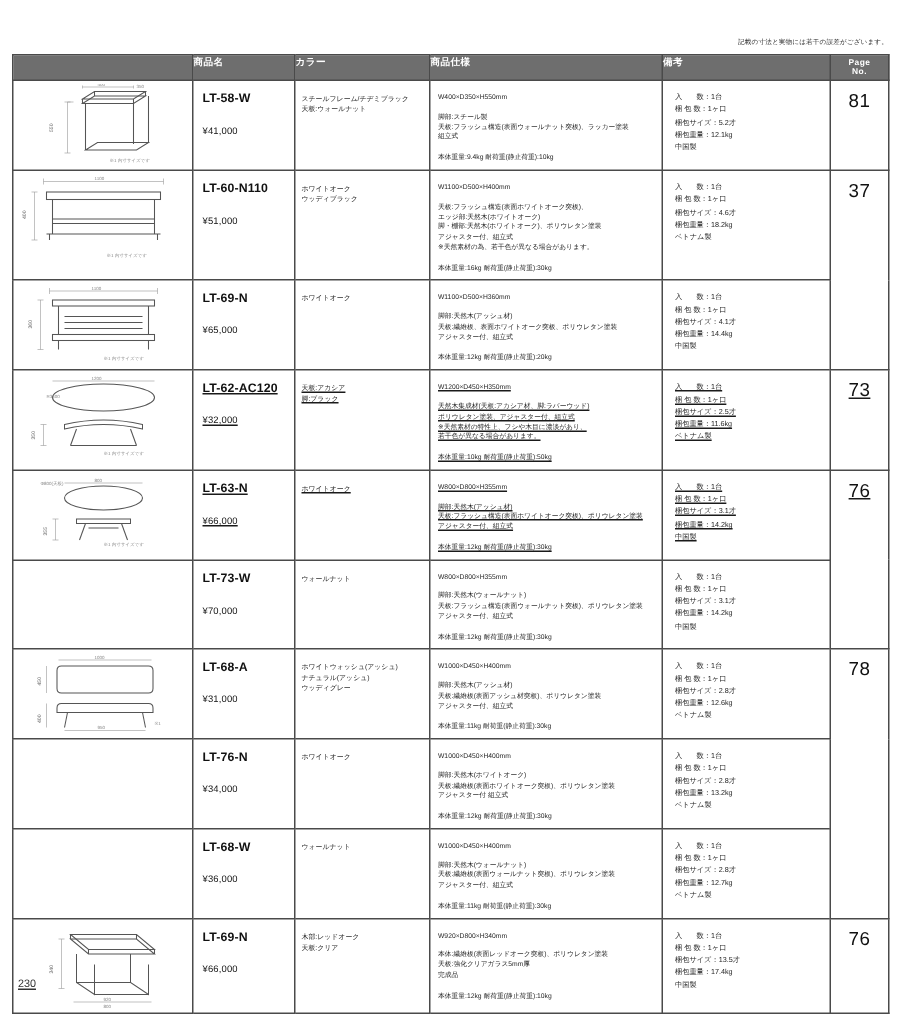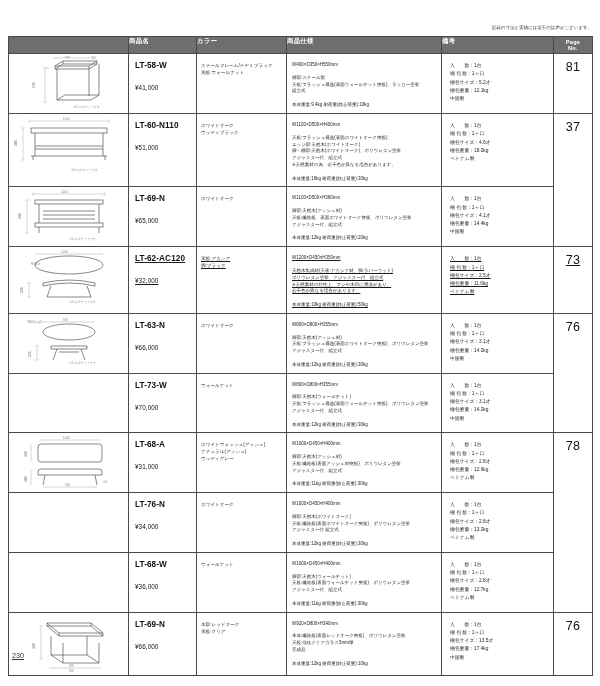--- a/index.html
+++ b/index.html
@@ -384,21 +384,21 @@
           </td>
           <td class="note-cell">
             <span class="note-row">入　　数：1台</span>
             <span class="note-row">梱 包 数：1ヶ口</span>
             <span class="note-row">梱包サイズ：2.5才</span>
             <span class="note-row">梱包重量：11.6kg</span>
             <span class="note-row">ベトナム製</span>
           </td>
           <td class="page-cell" rowspan="1">73</td>
         </tr>
-        <tr style="height: 57px;">
+        <tr style="height: 57px; text-decoration: underline;">
           <td class="draw-cell">
     <svg class="draw" width="112" height="50" viewBox="0 0 112 50">
       <g>
         <text x="14" y="7" class="cap">Φ800(天板)</text>
         <ellipse cx="56" cy="16" rx="26" ry="8"></ellipse>
         <line class="thin" x1="30" y1="6" x2="82" y2="6"></line>
         <text x="50" y="5" class="cap">800</text>
         <path d="M38 30 L74 30 L74 33 L38 33 Z"></path>
         <line x1="44" y1="33" x2="40" y2="44"></line>
         <line x1="68" y1="33" x2="72" y2="44"></line>

